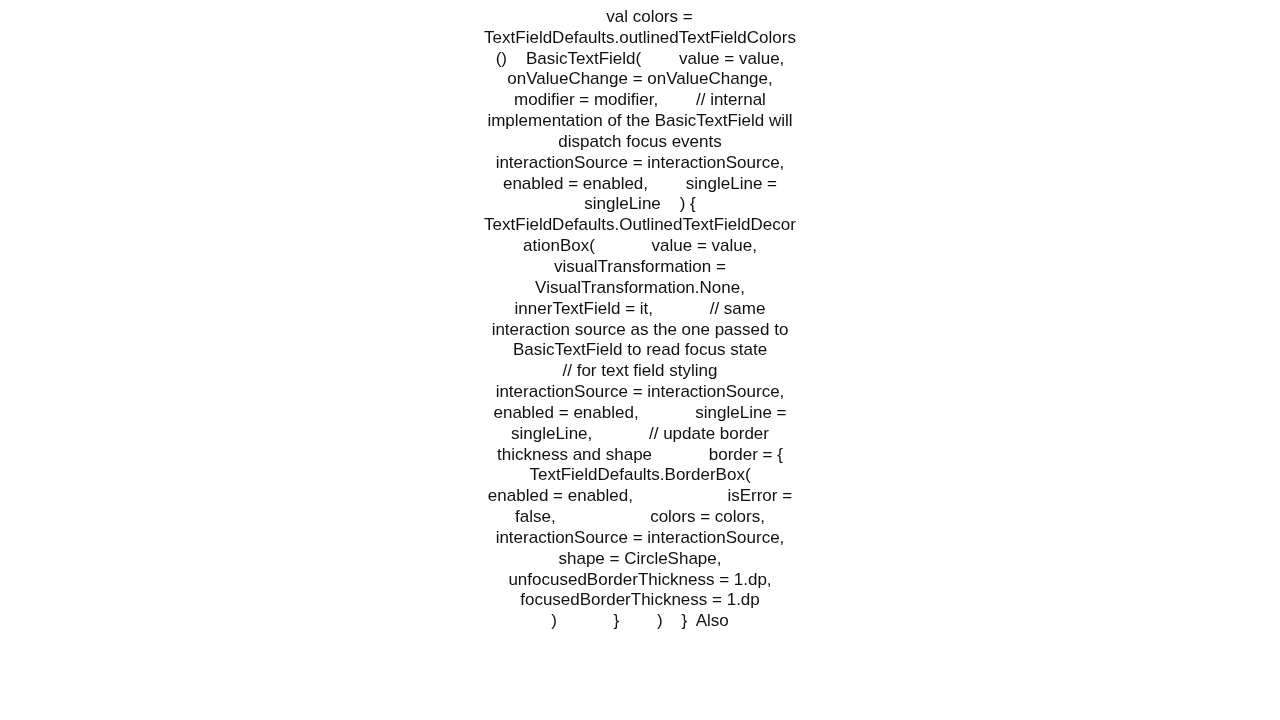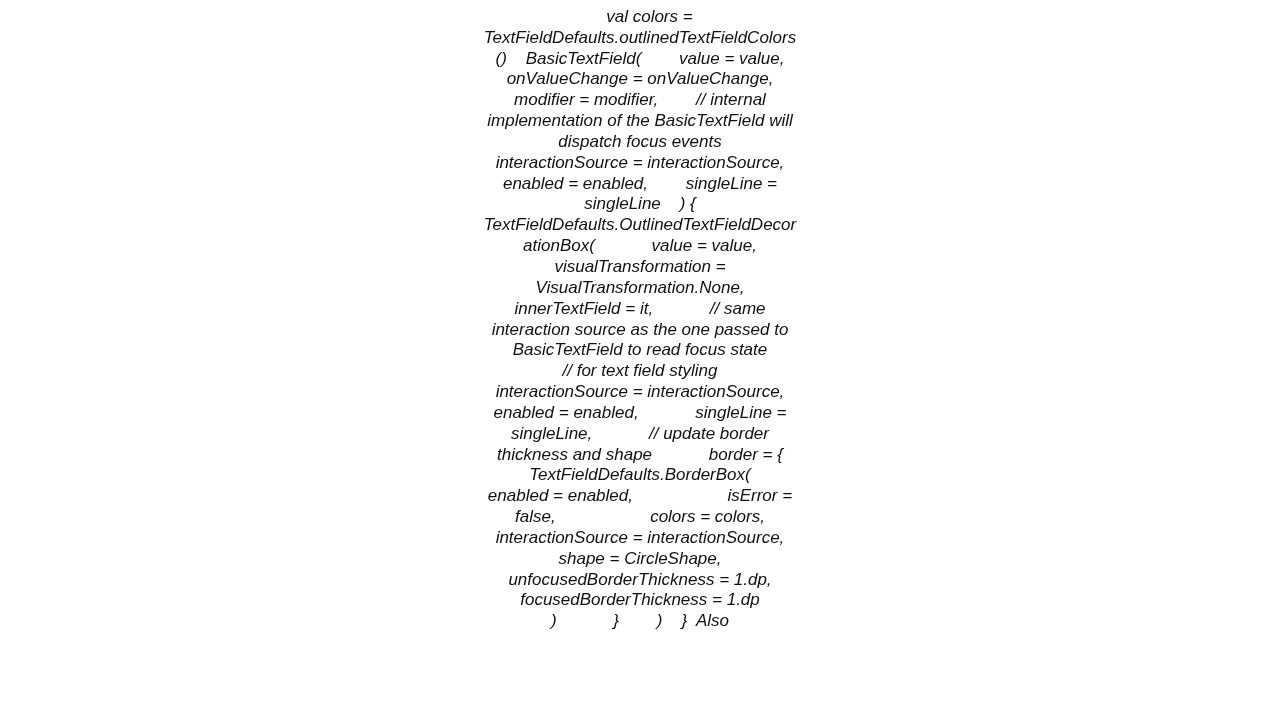--- a/index.html
+++ b/index.html
@@ -16,21 +16,20 @@
     color: #111111;
   }
 
   
   #page {
     position: relative;
     width: 1280px;
     height: 720px;
     background: #ffffff;
     overflow: hidden;
-    font-style: italic;
   }
 
   #code-column {
     position: absolute;
     left: 50%;
     transform: translateX(-50%);
     
     top: -14px;
     width: 316px;
     text-align: center;

